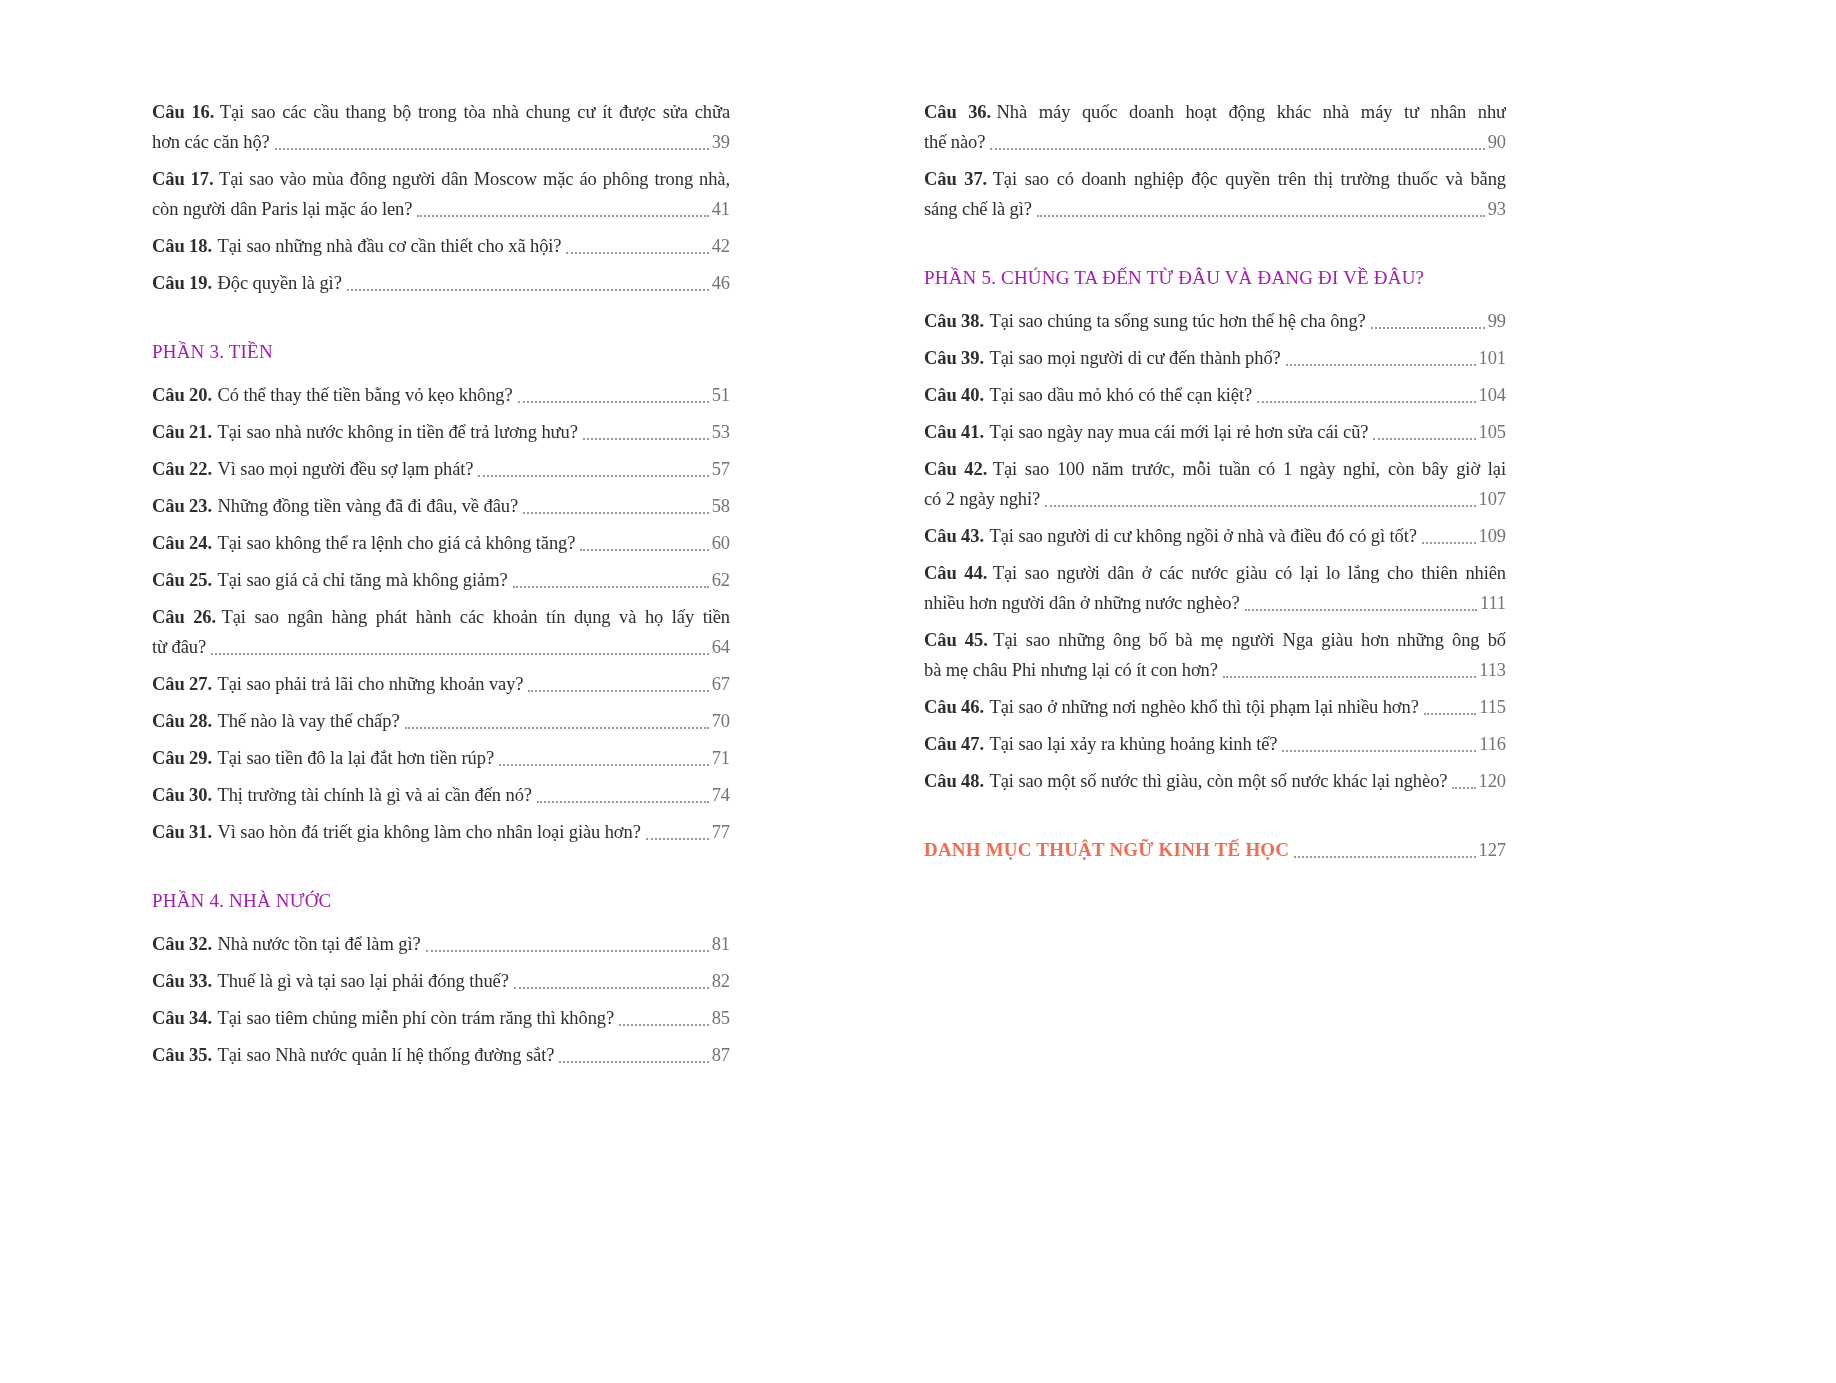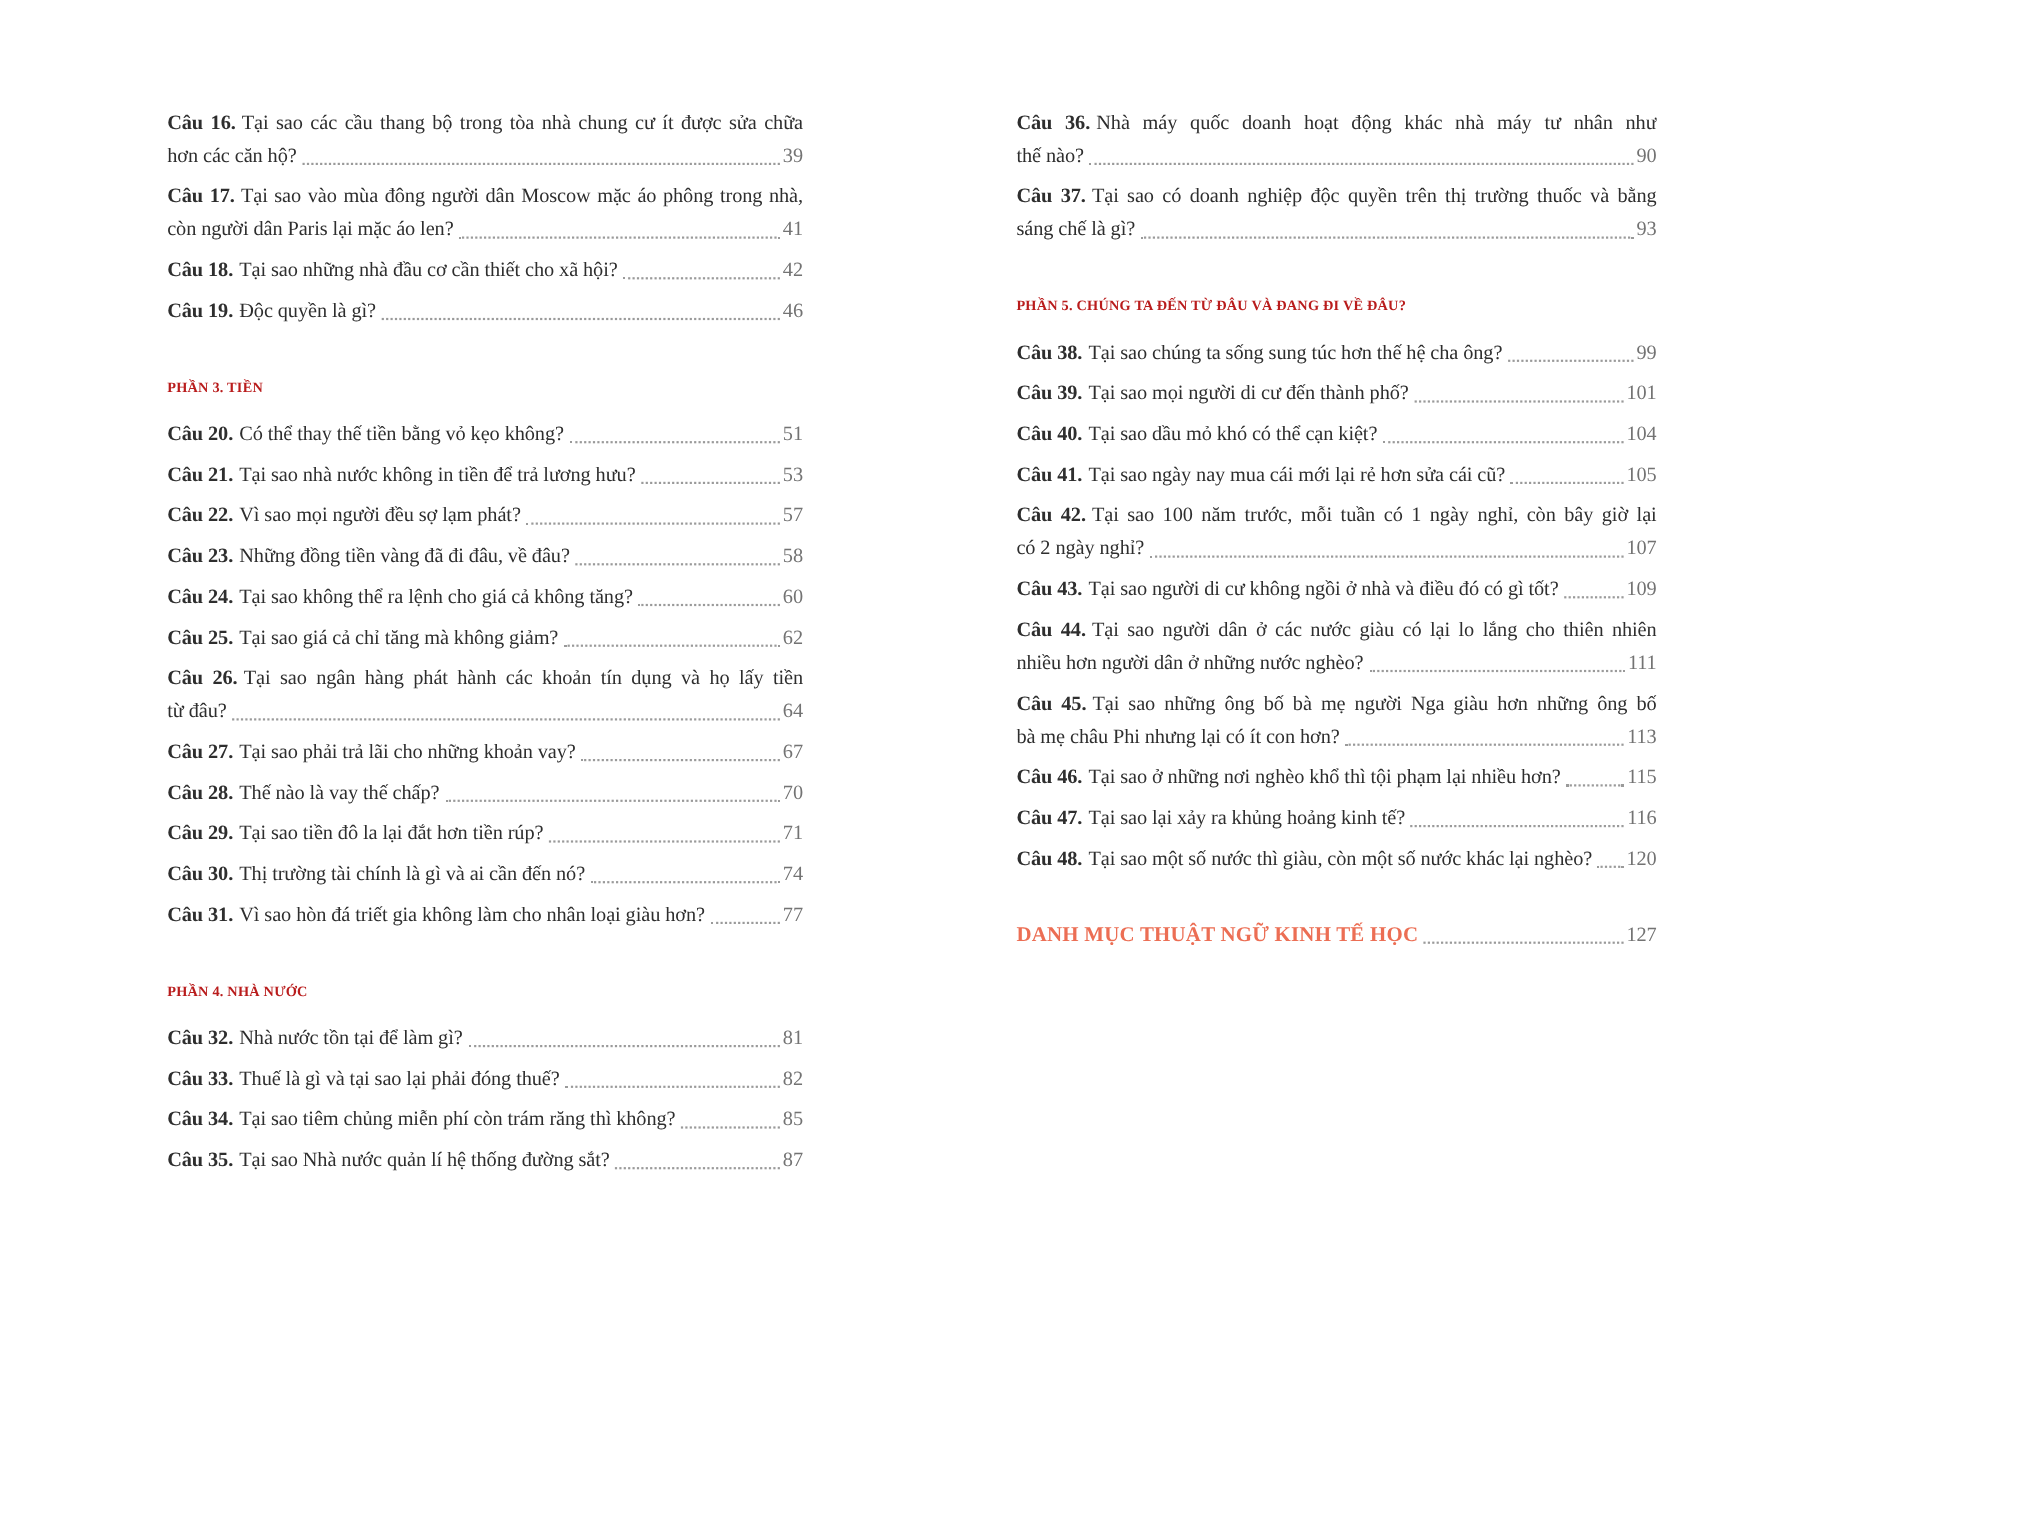--- a/index.html
+++ b/index.html
@@ -32,23 +32,23 @@
   .last-text { white-space: nowrap; flex: 0 0 auto; }
   .leader {
     flex: 1 1 auto;
     min-width: 14px;
     border-bottom: 2px dotted #9a9a9a;
     margin: 0 3px 7px 5px;
   }
   .page-number { flex: 0 0 auto; color: #737373; }
 
   .section-heading {
-    color: #b91c1c;
-    font-weight: 700;
-    font-size: 13px;
+    color: #a21caf;
+    font-weight: 400;
+    font-size: 19px;
     letter-spacing: 0.2px;
     margin: 39px 0 13px 0;
   }
   .glossary { margin-top: 39px; }
   .glossary-text {
     color: #ec6e54;
     font-weight: 700;
     font-size: 19px;
     letter-spacing: 0.2px;
     white-space: nowrap;

